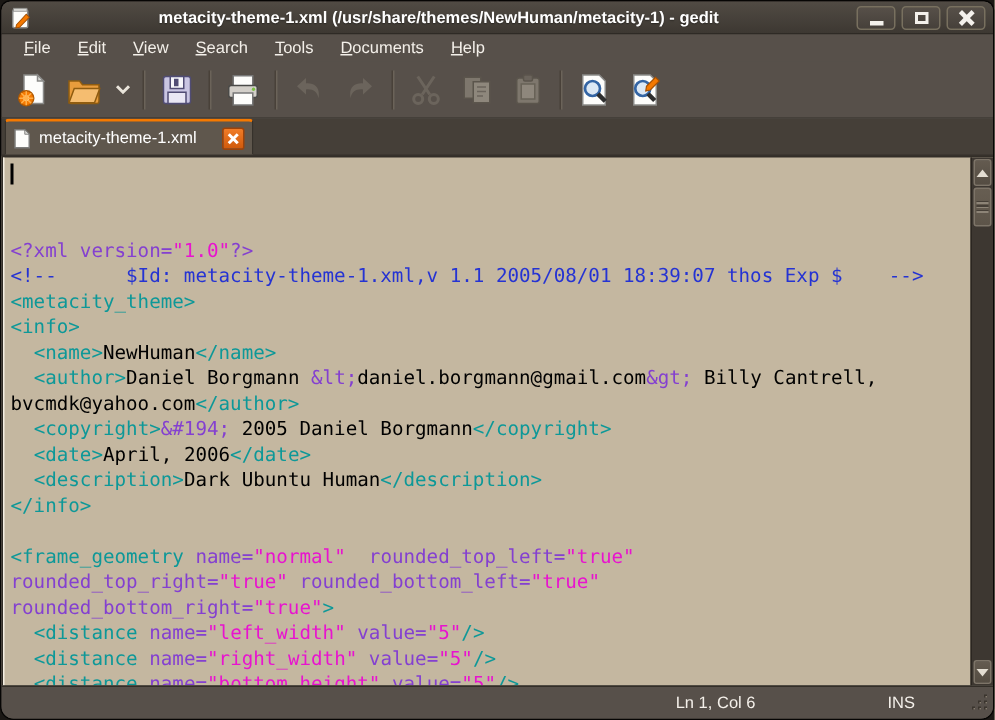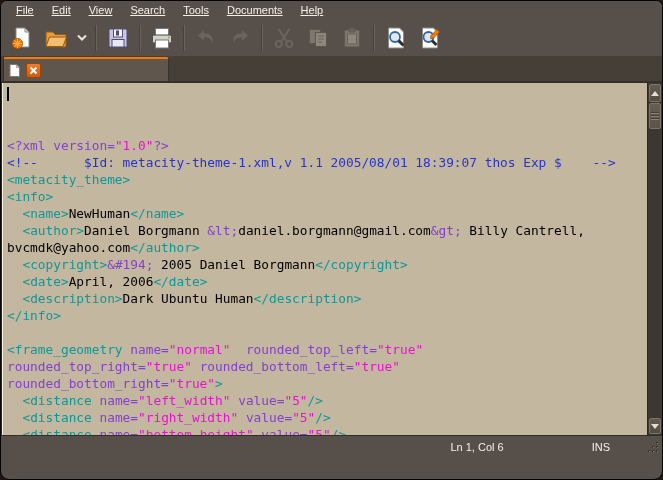--- a/index.html
+++ b/index.html
@@ -35,21 +35,21 @@
   .glyph-close::before,.glyph-close::after{
     content:""; position:absolute; left:4px; top:-1px; width:3px; height:12px; background:#f4f1ec;
   }
   .glyph-close::before{ transform:rotate(45deg);} .glyph-close::after{ transform:rotate(-45deg);}
 
   
   .menubar {
     height:18px; display:flex; align-items:center; padding-left:6px;
     background:#57504a; color:#f4f0ea; font-size:11px;
   }
-  .menu-item { padding:2px 9px 3px; cursor:default;text-decoration:underline; }
+  .menu-item { padding:2px 9px 3px; cursor:default; }
   .menu-item u { text-underline-offset:1px; }
 
   
   .toolbar {
     height:38px; display:flex; align-items:center; padding-left:4px;
     background:#57504a; border-bottom:1px solid #45403a;
   }
   .tool-btn {
     width:34px; height:32px; display:flex; align-items:center; justify-content:center;
     border-radius:3px;
@@ -128,20 +128,39 @@
   .status-mode { margin-left:88px; margin-right:52px; }
   .resize-grip { position:absolute; right:3px; bottom:3px; }
 
   svg { overflow:visible; }
 </style>
 </head>
 <body>
 
 <div class="window">
 
+  <div class="titlebar">
+    <span class="app-icon">
+      <svg width="16" height="16" viewBox="0 0 16 16">
+        <rect x="2.5" y="2.5" width="10" height="12" rx="1" fill="#fdfdfa" stroke="#8a8a88"></rect>
+        <rect x="3" y="1.5" width="9" height="2" fill="#d8d8d4" stroke="#8a8a88" stroke-width=".5"></rect>
+        <path d="M5 12.5 L11.5 5.5 L13.5 7.5 L7 14.2 L4.6 14.6 Z" fill="#f57900" stroke="#a65000" stroke-width=".7"></path>
+      </svg>
+    </span>
+    <span class="title-text">metacity-theme-1.xml (/usr/share/themes/NewHuman/metacity-1) - gedit</span>
+    <span class="win-btn">
+        <span class="glyph-min"></span>
+      </span>
+    <span class="win-btn">
+        <span class="glyph-max"></span>
+      </span>
+    <span class="win-btn">
+        <span class="glyph-close"></span>
+      </span>
+  </div>
 
   <div class="menubar">
       <div class="menu-item"><u>F</u>ile</div>
       <div class="menu-item"><u>E</u>dit</div>
       <div class="menu-item"><u>V</u>iew</div>
       <div class="menu-item"><u>S</u>earch</div>
       <div class="menu-item"><u>T</u>ools</div>
       <div class="menu-item"><u>D</u>ocuments</div>
       <div class="menu-item"><u>H</u>elp</div>
     </div>
@@ -235,20 +254,21 @@
       </svg>
     </span>
   </div>
 
   <div class="tabstrip">
     <div class="tab">
       <svg width="11" height="13" viewBox="0 0 11 13">
         <path d="M1 .5 h6.5 l3 3 v9 h-9.5 z" fill="#fdfdfb" stroke="#7c7c7a"></path>
         <path d="M7.5 .5 l3 3 h-3 z" fill="#d9d9d5" stroke="#7c7c7a" stroke-width=".6"></path>
       </svg>
+      <span class="tab-label">metacity-theme-1.xml</span>
       <span class="tab-close">
         <svg width="9" height="9" viewBox="0 0 9 9">
           <path d="M1.5 1.5 L7.5 7.5 M7.5 1.5 L1.5 7.5" stroke="#ffffff" stroke-width="2"></path>
         </svg>
       </span>
     </div>
   </div>
 
   <div class="editor">
     <div class="editor-highlight"></div>

